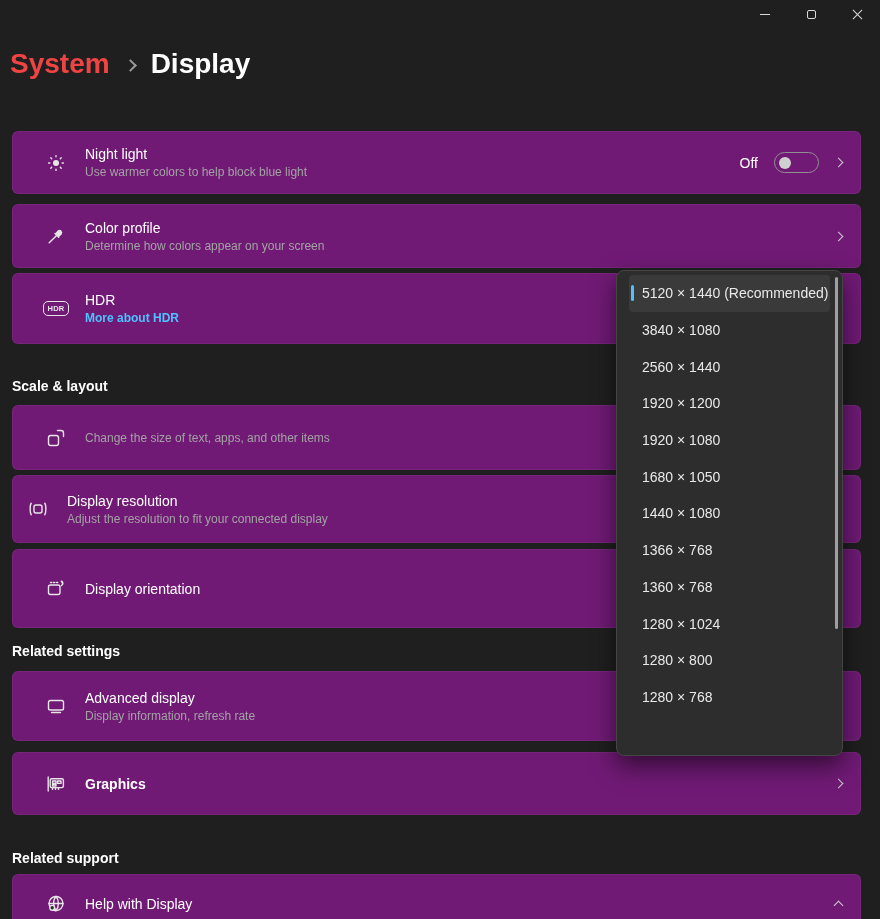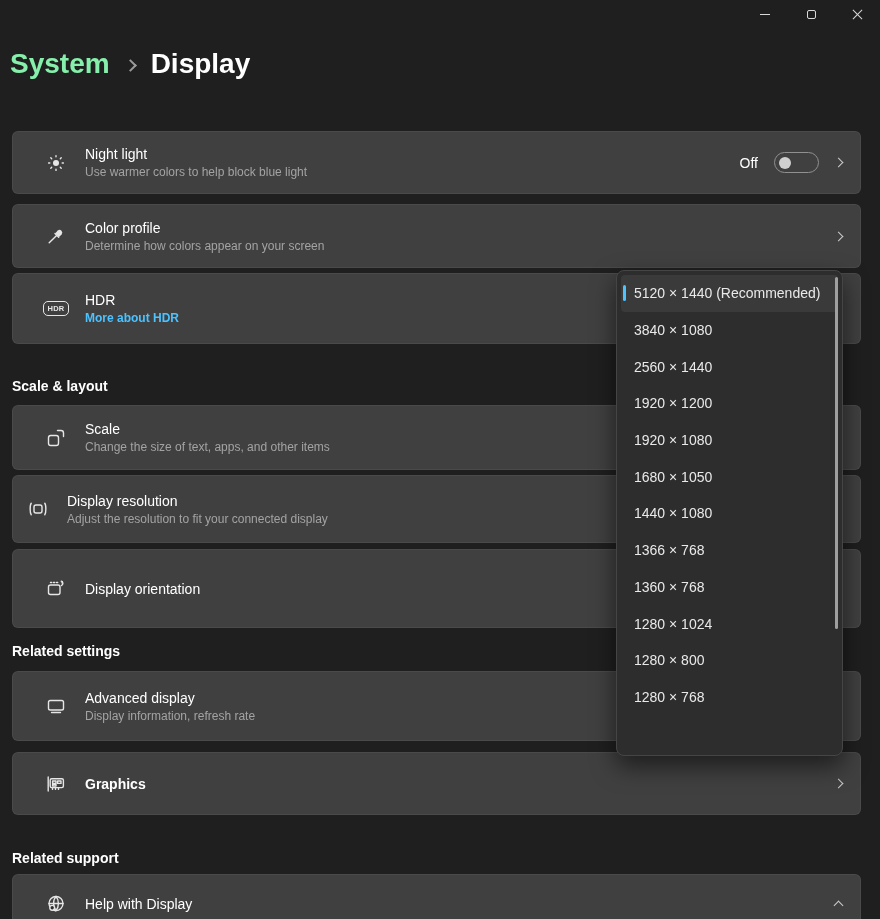--- a/index.html
+++ b/index.html
@@ -19,31 +19,31 @@
   .max-glyph { width:9px; height:9px; border:1px solid #d9d9d9; border-radius:2px; }
   .close-glyph { position:relative; width:11px; height:11px; }
   .close-glyph:before,.close-glyph:after {
     content:""; position:absolute; left:-1px; top:5px; width:13px; height:1px; background:#d9d9d9;
   }
   .close-glyph:before { transform:rotate(45deg); }
   .close-glyph:after { transform:rotate(-45deg); }
 
   
   .breadcrumb { position:absolute; left:10px; top:48px; display:flex; align-items:center; font-size:28px; font-weight:600; }
-  .crumb-parent { color:#86efac; }
+  .crumb-parent { color:#ef4444; }
   .crumb-current { color:#ffffff; }
   .crumb-sep { width:9px; height:9px; border-top:2px solid #9a9a9a; border-right:2px solid #9a9a9a; transform:rotate(45deg); margin:2px 16px 0 16px; }
 
   
   .section-label { position:absolute; left:12px; font-size:14px; font-weight:700; color:#ffffff; }
 
   
   .card {
     position:absolute; left:12px; width:849px;
-    background:#404040; border:1px solid rgba(255,255,255,0.055);
+    background:#701a75; border:1px solid rgba(255,255,255,0.055);
     border-radius:6px;
     display:flex; align-items:center;
     padding:0 18px 0 30px;
   }
   .card .icon-slot { width:26px; display:flex; align-items:center; justify-content:center; margin-right:16px; flex:0 0 26px; }
   .card .texts { display:flex; flex-direction:column; gap:3px; }
   .row-title { font-size:14px; color:#ffffff; }
   .row-subtitle { font-size:12px; color:#a3a3a3; }
   .row-link { font-size:12px; font-weight:700; color:#4cc2ff; cursor:pointer; }
   .card .right { margin-left:auto; display:flex; align-items:center; gap:16px; }
@@ -62,21 +62,21 @@
     padding:3px 3px; color:#e6e6e6; line-height:1;
   }
 
   svg.ico { stroke:#e6e6e6; fill:none; stroke-width:1.4; stroke-linecap:round; stroke-linejoin:round; }
 
   
   .dropdown {
     position:absolute; left:616px; top:270px; width:227px; height:486px;
     background:#2d2d2d; border:1px solid #454545; border-radius:8px;
     box-shadow:0 10px 24px rgba(0,0,0,0.55);
-    padding:4px 0; z-index:20;
+    padding:4px 8px; z-index:20;
   }
   .dd-item {
     position:relative; height:36.7px; margin:0 4px; border-radius:4px;
     display:flex; align-items:center; padding-left:13px;
     font-size:14px; color:#e9e9e9; cursor:default;
   }
   .dd-item.selected { background:#3a3a3a; }
   .accent-bar {
     position:absolute; left:2px; top:50%; transform:translateY(-50%);
     width:3px; height:16px; border-radius:2px; background:#4cc2ff;
@@ -159,21 +159,20 @@
 <div class="section-label" style="top:378px;">Scale &amp; layout</div>
 
 <div class="card" style="top:405px; height:65px;">
   <span class="icon-slot">
     <svg class="ico" width="24" height="24" viewBox="0 0 24 24">
       <rect x="4.5" y="9.5" width="10" height="10" rx="2.2"></rect>
       <path d="M13.5 4.5 h3.5 a2.5 2.5 0 0 1 2.5 2.5 v3.5"></path>
     </svg>
   </span>
   <div class="texts">
-    <div class="row-title">Scale</div>
     <div class="row-subtitle">Change the size of text, apps, and other items</div>
   </div>
 </div>
 
 <div class="card" style="top:475px; height:68px;padding-left:12px;">
   <span class="icon-slot">
     <svg class="ico" width="24" height="24" viewBox="0 0 24 24">
       <rect x="8" y="8" width="8" height="8" rx="2"></rect>
       <path d="M5.2 6.2 C3.8 8, 3.8 16, 5.2 17.8"></path>
       <path d="M18.8 6.2 C20.2 8, 20.2 16, 18.8 17.8"></path>

